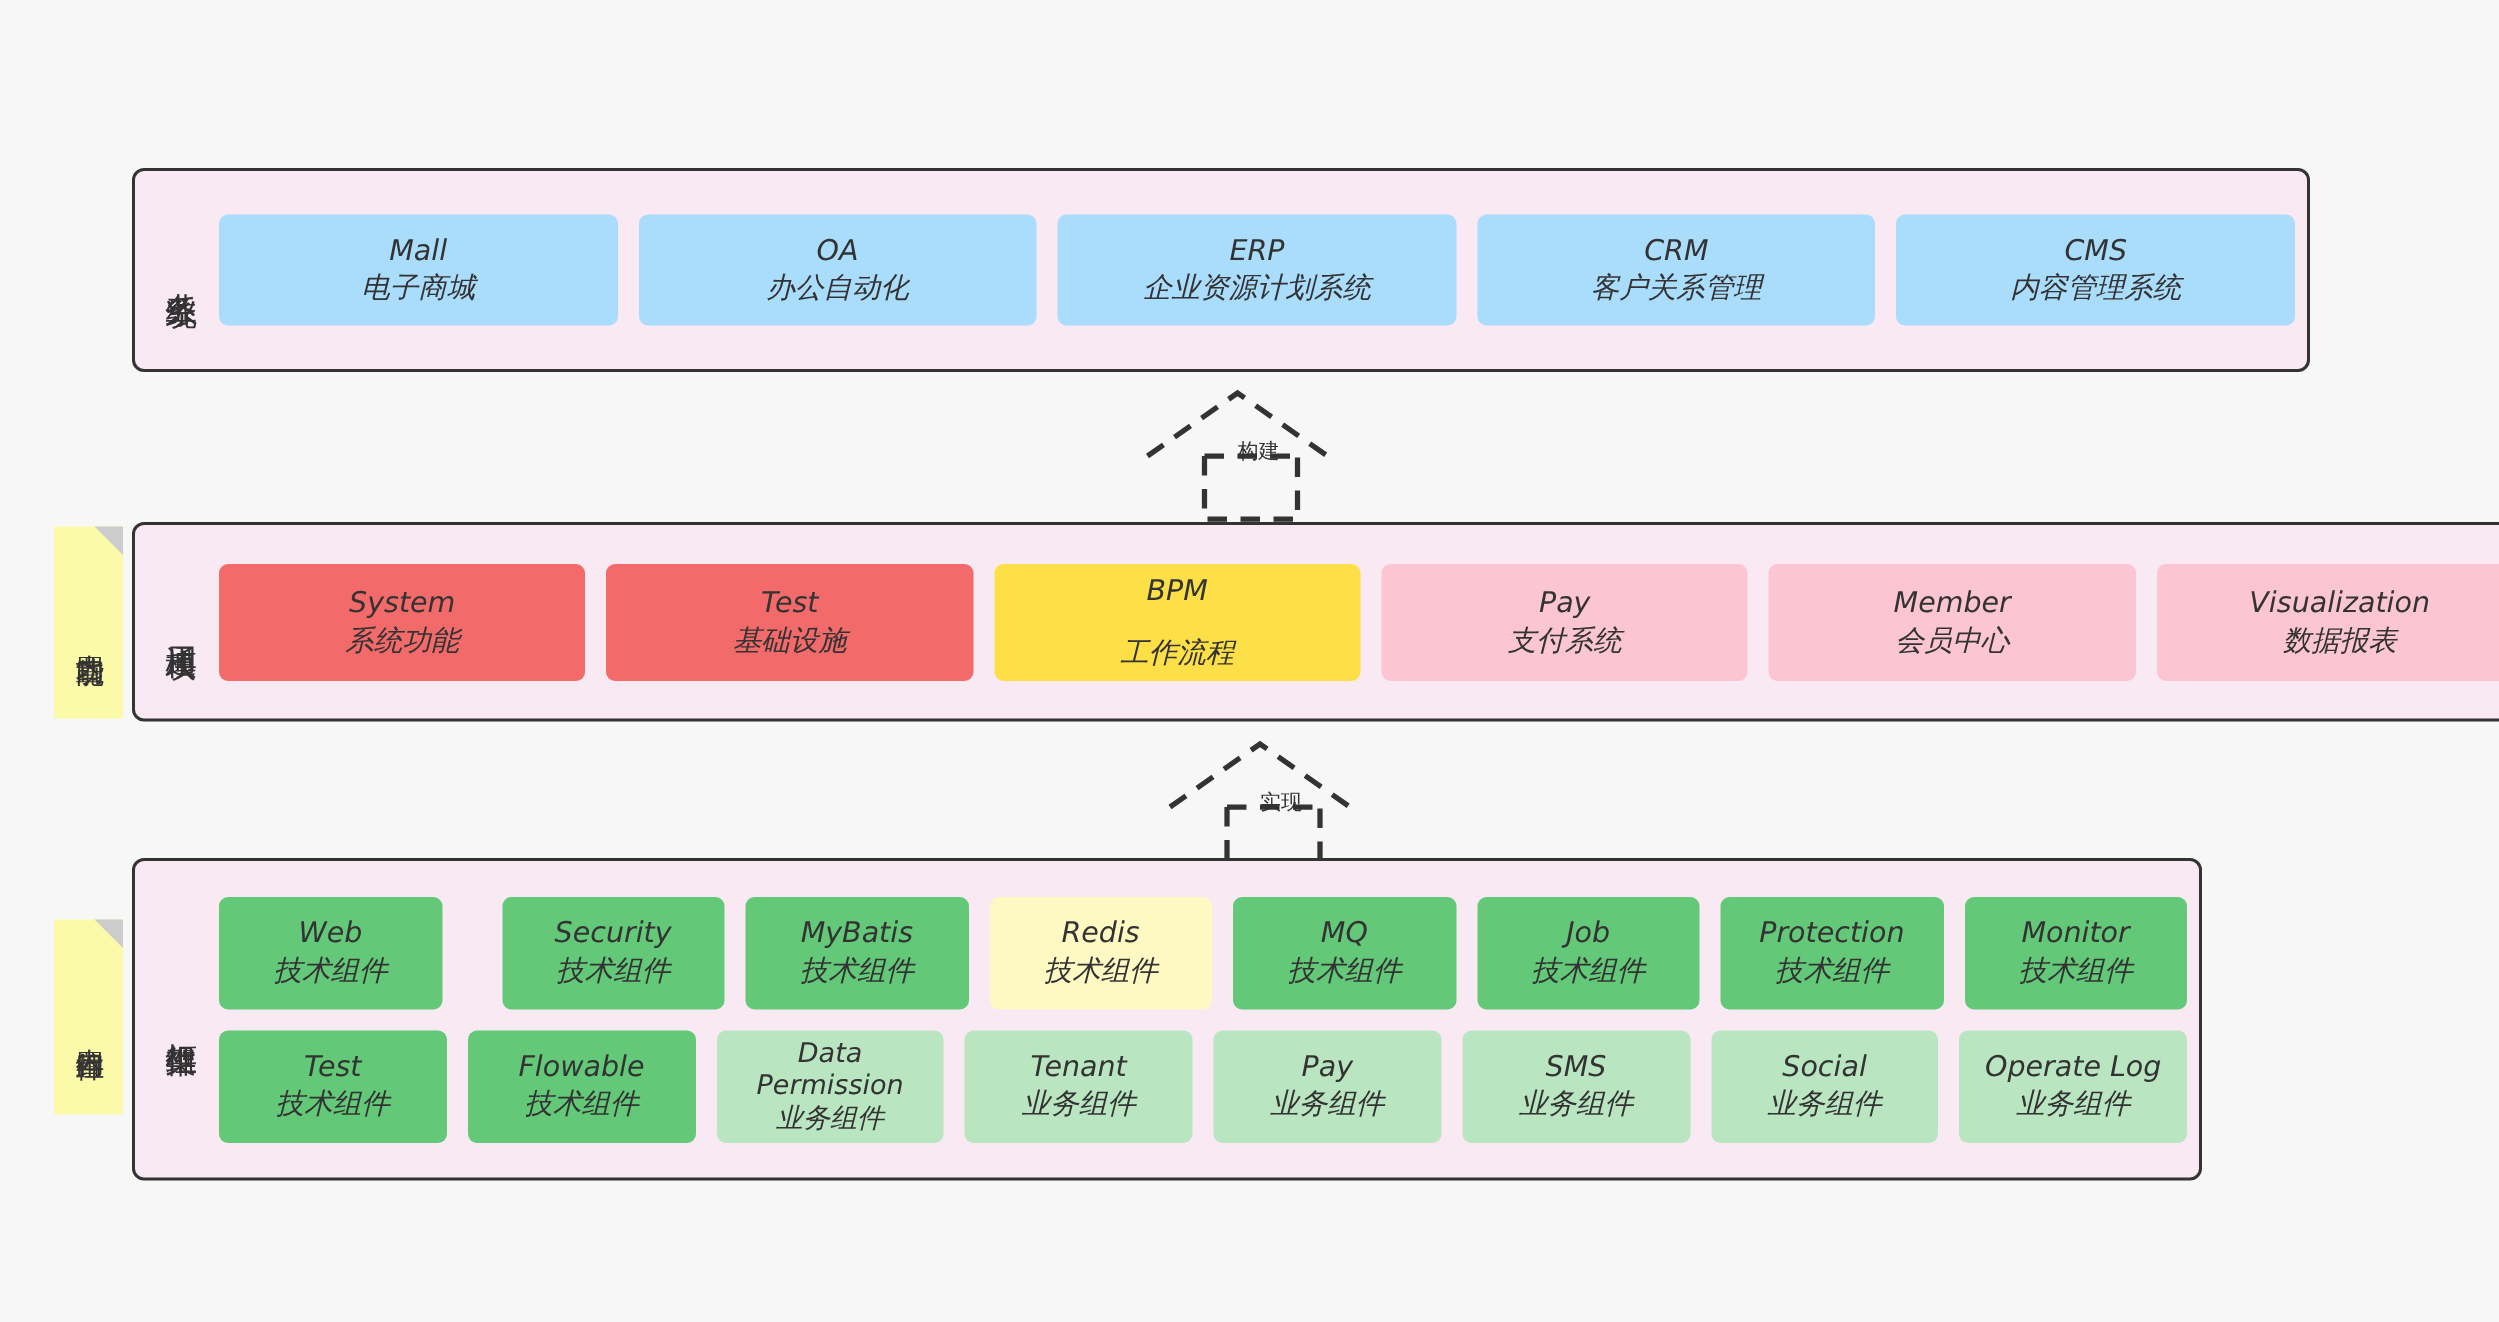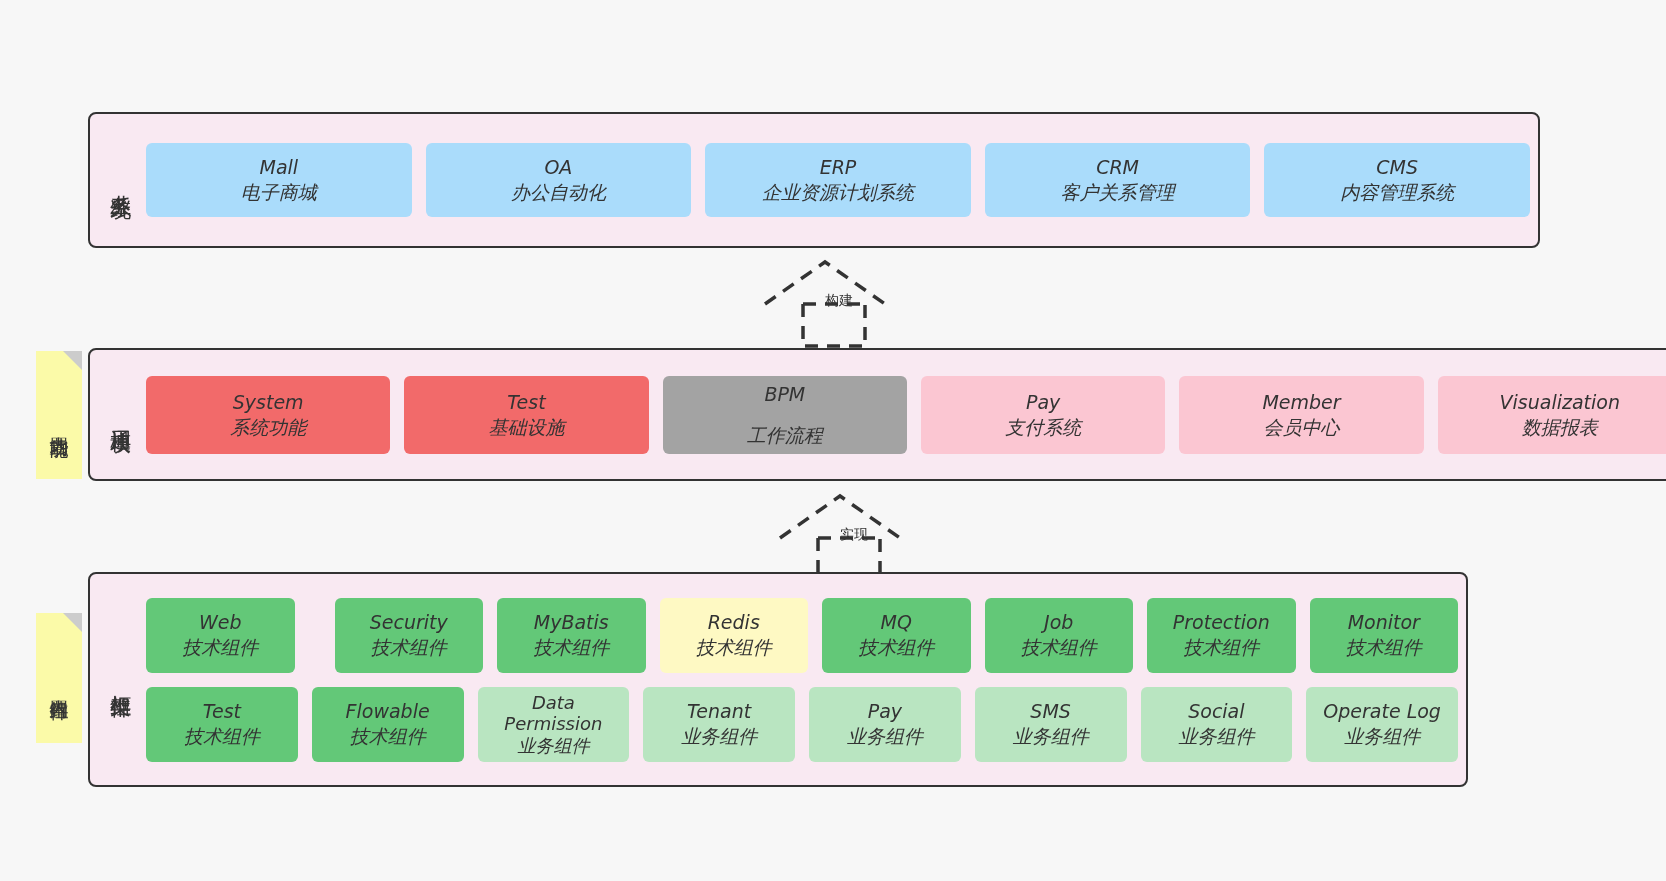--- a/index.html
+++ b/index.html
@@ -176,21 +176,21 @@
   <div class="layer-body">
     <div class="row">
       <div class="cell" style="background:#f26a6a;">
         <span class="t1">System</span>
         <span class="t2">系统功能</span>
       </div>
       <div class="cell" style="background:#f26a6a;">
         <span class="t1">Test</span>
         <span class="t2">基础设施</span>
       </div>
-      <div class="cell" style="background:#a3a3a3;gap:16px;">
+      <div class="cell" style="background:#fde047;gap:16px;">
         <span class="t1">BPM</span>
         <span class="t2">工作流程</span>
       </div>
       <div class="cell" style="background:#fbc6d2;">
         <span class="t1">Pay</span>
         <span class="t2">支付系统</span>
       </div>
       <div class="cell" style="background:#fbc6d2;">
         <span class="t1">Member</span>
         <span class="t2">会员中心</span>

